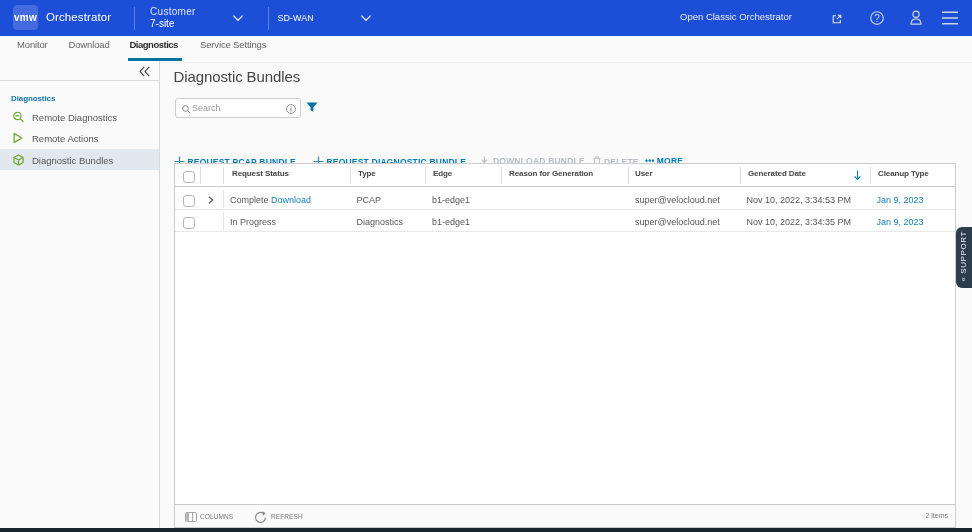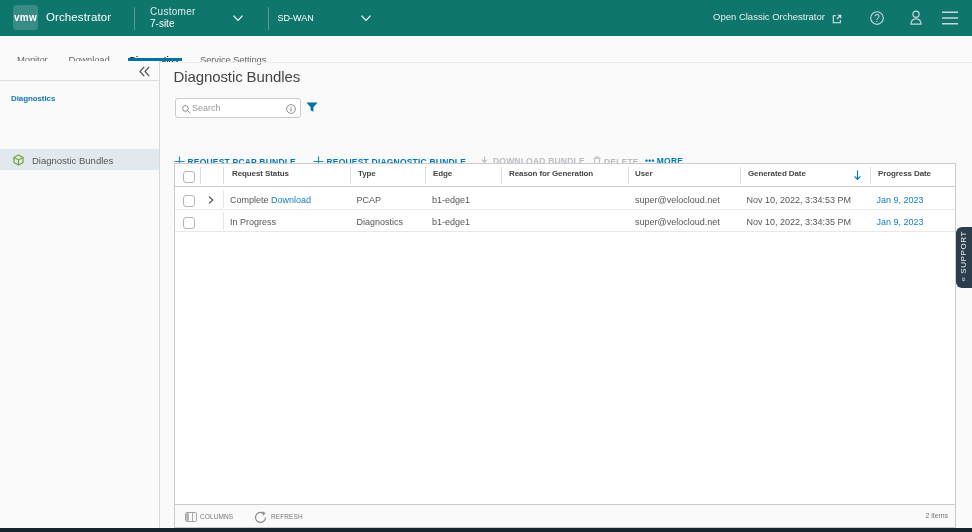--- a/index.html
+++ b/index.html
@@ -1,32 +1,32 @@
 <!DOCTYPE html>
 <html><head>
 <meta charset="utf-8">
 <style>
   * { margin:0; padding:0; box-sizing:border-box; }
   html,body { width:972px; height:532px; overflow:hidden; }
   body { font-family:"Liberation Sans", sans-serif; background:#fafafa; position:relative; }
 
   
-  #topbar { position:absolute; left:0; top:0; width:972px; height:36px; background:#0f766e; }
+  #topbar { position:absolute; left:0; top:0; width:972px; height:36px; background:#1d4ed8; }
   #logo { position:absolute; left:13px; top:5px; width:25px; height:25px; background:rgba(255,255,255,.17); border-radius:4px; color:#fff; font-size:10px; font-weight:bold; text-align:center; line-height:25px; letter-spacing:.3px; }
   #orch { position:absolute; left:46px; top:10.5px; color:#fff; font-size:11.5px; letter-spacing:.1px; }
   .vdiv { position:absolute; top:7px; width:1px; height:23px; background:rgba(255,255,255,.28); }
   #cust-l { position:absolute; left:150px; top:6px; color:rgba(255,255,255,.85); font-size:10px; letter-spacing:.3px; }
   #cust-v { position:absolute; left:150px; top:17.5px; color:#fff; font-size:10px; }
   #sdwan { position:absolute; left:277.5px; top:13px; color:#fff; font-size:9px; letter-spacing:0; }
-  #oco { position:absolute; left:713px; top:11px; color:#e9edf0; font-size:9.5px; }
+  #oco { position:absolute; left:680px; top:11px; color:#e9edf0; font-size:9.5px; }
   .ticon { position:absolute; }
 
   
   #tabbar { position:absolute; left:0; top:36px; width:972px; height:25px; background:#fafafa; }
-  .tab { position:absolute; top:3px; font-size:9.5px; color:#666; letter-spacing:-.15px;margin-top:15px; }
+  .tab { position:absolute; top:3px; font-size:9.5px; color:#666; letter-spacing:-.15px; }
   .tab.active { color:#2d2d2d; font-weight:bold; letter-spacing:-.5px; }
   #underline { position:absolute; left:128px; top:22px; width:54px; height:3px; background:#0072a3; }
 
   
   #sidebar { position:absolute; left:0; top:61px; width:160px; height:467px; background:#fafafa; border-right:1px solid #d8d8d8; }
   #collapse { position:absolute; left:0; top:0; width:159px; height:20px; border-bottom:1px solid #ddd; }
   #navlabel { position:absolute; left:11px; top:33px; font-size:8px; font-weight:bold; color:#1579af; letter-spacing:-.1px; }
   .navitem { position:absolute; left:0; width:159px; height:21px; font-size:9.5px; color:#555; }
   .navitem .txt { position:absolute; left:32px; top:50%; transform:translateY(-50%); }
   .navitem svg { position:absolute; left:13px; top:50%; transform:translateY(-50%); }
@@ -106,20 +106,34 @@
 
 <div style="position:absolute;left:0;top:61.5px;width:972px;height:1px;background:#ededed"></div>
 
 <div id="sidebar">
   <div id="collapse">
     <svg style="position:absolute;right:9.5px;top:4.5px" width="11" height="11" viewBox="0 0 11 11">
         <path d="M5.2 0.8 L1 5.5 L5.2 10.2 M10.2 0.8 L6 5.5 L10.2 10.2" stroke="#4d4d4d" stroke-width="1.15" fill="none"></path>
       </svg>
   </div>
   <div id="navlabel">Diagnostics</div>
+  <div class="navitem" style="top:45px">
+    <svg width="11" height="11" viewBox="0 0 12 12">
+        <circle cx="4.8" cy="4.8" r="4" stroke="#6aa22c" stroke-width="1.3" fill="none"></circle>
+        <path d="M2.9 4.8 H6.7" stroke="#6aa22c" stroke-width="1.3"></path>
+        <path d="M7.8 7.8 L11.2 11.2" stroke="#6aa22c" stroke-width="1.3"></path>
+      </svg>
+    <span class="txt">Remote Diagnostics</span>
+  </div>
+  <div class="navitem" style="top:66.5px">
+    <svg width="10" height="11" viewBox="0 0 11 12">
+        <path d="M1.2 1.2 L9.8 6 L1.2 10.8 Z" stroke="#6aa22c" stroke-width="1.3" fill="none" stroke-linejoin="round"></path>
+      </svg>
+    <span class="txt">Remote Actions</span>
+  </div>
   <div class="navitem sel" style="top:88px">
     <svg width="11" height="12" viewBox="0 0 12 13">
         <path d="M6 1 L11 3.7 V9.3 L6 12 L1 9.3 V3.7 Z" stroke="#6aa22c" stroke-width="1.2" fill="none" stroke-linejoin="round"></path>
         <path d="M1 3.7 L6 6.4 L11 3.7 M6 6.4 V12" stroke="#6aa22c" stroke-width="1.2" fill="none"></path>
       </svg>
     <span class="txt">Diagnostic Bundles</span>
   </div>
 </div>
 
 <div id="heading">Diagnostic Bundles</div>
@@ -168,21 +182,21 @@
     <div class="colsep" style="left:326px"></div>
     <div class="th" style="left:334px">Reason for Generation</div>
     <div class="colsep" style="left:453px"></div>
     <div class="th" style="left:460px">User</div>
     <div class="colsep" style="left:565px"></div>
     <div class="th" style="left:573px">Generated Date</div>
     <svg style="position:absolute;left:679px;top:6px" width="7" height="11" viewBox="0 0 7 11">
         <path d="M3.5 0.5 V9 M0.6 6.4 L3.5 9.5 L6.4 6.4" stroke="#0079b8" stroke-width="1.1" fill="none"></path>
       </svg>
     <div class="colsep" style="left:695px"></div>
-    <div class="th" style="left:703px">Progress Date</div>
+    <div class="th" style="left:703px">Cleanup Type</div>
   </div>
 
   <div class="row" style="top:24px">
     <div class="cb" style="left:8px;top:7px"></div>
     <svg style="position:absolute;left:33px;top:7.5px" width="6" height="8" viewBox="0 0 6 8">
         <path d="M1 0.8 L4.8 4 L1 7.2" stroke="#555" stroke-width="1.2" fill="none"></path>
       </svg>
     <div style="position:absolute;left:48px;top:2px;width:1px;height:18px;background:#e5e5e5"></div>
     <div class="cell" style="left:55px">Complete <span class="link">Download</span></div>
     <div class="cell" style="left:181.5px">PCAP</div>

